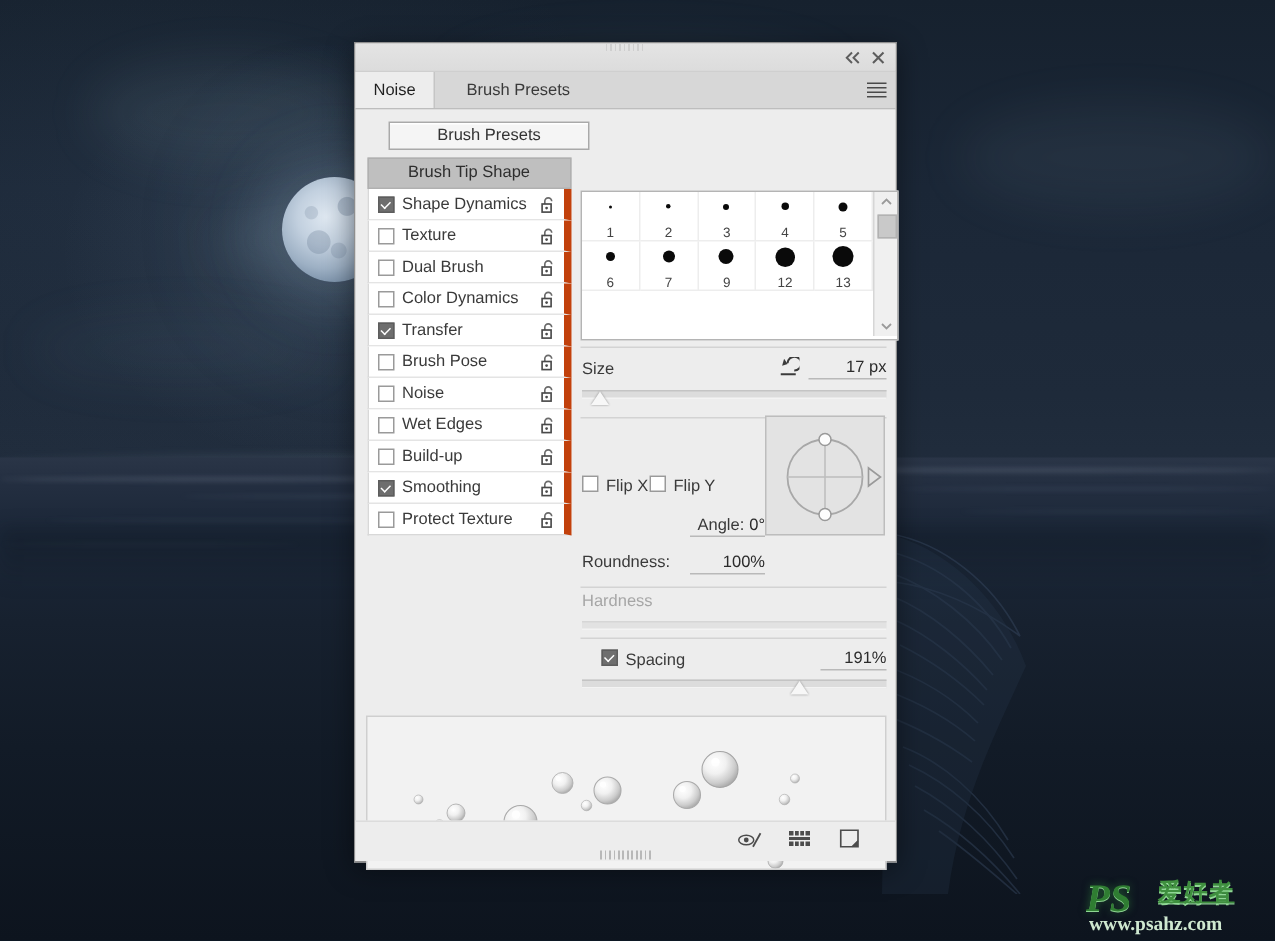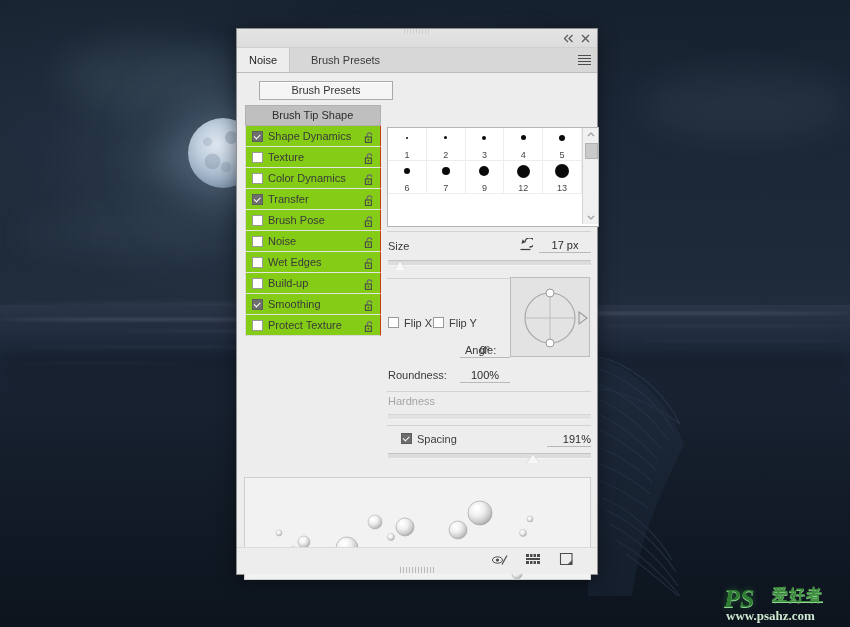--- a/index.html
+++ b/index.html
@@ -91,22 +91,22 @@
 
   
   .presets-btn{position:absolute;left:22px;top:8px;width:132px;height:17px;line-height:17px;
      text-align:center;background:#f5f5f5;border:1px solid #a9a9a9;font-size:11px;color:#333;cursor:pointer;
      box-shadow:inset 0 1px 0 #fff;}
 
   
   .optlist{position:absolute;left:8px;top:32px;width:136px;}
   .opt-head{height:19px;line-height:19px;background:#bfbfbf;color:#2e2e2e;font-size:11px;
      padding-left:26px;border:1px solid #b0b0b0;cursor:pointer;}
-  .opt{position:relative;height:20px;line-height:20px;background:#84cc16;border-left:1px solid #d8d8d8;
-     border-right:1px solid #c2410c;border-bottom:1px solid #e4e4e4;font-size:11px;color:#3a3a3a;cursor:pointer;}
+  .opt{position:relative;height:20px;line-height:20px;background:#ffffff;border-left:1px solid #d8d8d8;
+     border-right:5px solid #c2410c;border-bottom:1px solid #e4e4e4;font-size:11px;color:#3a3a3a;cursor:pointer;}
   .opt .cb{position:absolute;left:6px;top:5px;width:9px;height:9px;border:1px solid #9a9a9a;background:#fff;cursor:pointer;}
   .opt .cb.on{background:#6e6e6e;border-color:#5d5d5d;}
   .opt .cb.on:after{content:"";position:absolute;left:1px;top:2px;width:5px;height:2.5px;
      border-left:1.6px solid #fff;border-bottom:1.6px solid #fff;transform:rotate(-45deg);}
   .opt .lbl{position:absolute;left:22px;top:0;}
   .opt .lock{position:absolute;right:5px;top:4px;width:11px;height:12px;cursor:pointer;}
 
   
   .gridbox{position:absolute;left:150px;top:54px;width:210px;height:98px;background:#fff;
       border:1px solid #b4b4b4;overflow:hidden;}
@@ -119,21 +119,21 @@
   .gscroll{position:absolute;right:0;top:0;width:15px;height:96px;background:#f0f0f0;border-left:1px solid #d6d6d6;cursor:pointer;}
   .gsarrow{position:absolute;left:0;right:0;height:13px;display:flex;align-items:center;justify-content:center;color:#9a9a9a;font-size:8px;}
   .gsup{top:0;} .gsdn{bottom:0;}
   .gthumb{position:absolute;left:2px;top:15px;width:11px;height:14px;background:#c9c9c9;border:1px solid #b2b2b2;cursor:pointer;}
 
   
   .divider{position:absolute;left:150px;height:1px;background:#d3d3d3;right:6px;}
   .fieldlabel{position:absolute;font-size:11px;color:#3a3a3a;}
   .fieldlabel.dim{color:#a6a6a6;}
   .numfield{position:absolute;font-size:11px;color:#2b2b2b;border-bottom:1px solid #b9b9b9;
-     padding-bottom:1px;text-align:center;cursor:text;}
+     padding-bottom:1px;text-align:right;cursor:text;}
   .slider{position:absolute;height:4px;background:#dcdcdc;border-top:1px solid #c4c4c4;border-bottom:1px solid #f3f3f3;}
   .slider.dim{background:#e2e2e2;border-top-color:#d6d6d6;}
   .thumb{position:absolute;width:0;height:0;border-left:6px solid transparent;border-right:6px solid transparent;
      border-bottom:9px solid #f7f7f7;filter:drop-shadow(0 0 0.6px #8d8d8d);cursor:pointer;}
 
   .revert{position:absolute;width:15px;height:14px;cursor:pointer;color:#3b3b3b;}
 
   .cbrow{position:absolute;font-size:11px;color:#3a3a3a;}
   .cbsm{position:relative;display:inline-block;width:9px;height:9px;border:1px solid #9a9a9a;background:#fff;
      vertical-align:-1px;margin-right:5px;cursor:pointer;}
@@ -261,20 +261,31 @@
           <span class="lbl">Texture</span>
           <span class="lock">
             <svg width="11" height="12" viewBox="0 0 11 12">
                 <path d="M3.2,5 L3.2,3.2 A2.3,2.3 0 0 1 7.8,3.2" fill="none" stroke="#6b6b6b" stroke-width="1.1"></path>
                 <rect x="1.4" y="5" width="6" height="5.4" fill="none" stroke="#4a4a4a" stroke-width="1.1"></rect>
                 <circle cx="4.4" cy="7.7" r="0.9" fill="#4a4a4a"></circle>
               </svg>
           </span>
         </div>
 
+        <div class="opt">
+          <span class="cb"></span>
+          <span class="lbl">Dual Brush</span>
+          <span class="lock">
+            <svg width="11" height="12" viewBox="0 0 11 12">
+                <path d="M3.2,5 L3.2,3.2 A2.3,2.3 0 0 1 7.8,3.2" fill="none" stroke="#6b6b6b" stroke-width="1.1"></path>
+                <rect x="1.4" y="5" width="6" height="5.4" fill="none" stroke="#4a4a4a" stroke-width="1.1"></rect>
+                <circle cx="4.4" cy="7.7" r="0.9" fill="#4a4a4a"></circle>
+              </svg>
+          </span>
+        </div>
 
         <div class="opt">
           <span class="cb"></span>
           <span class="lbl">Color Dynamics</span>
           <span class="lock">
             <svg width="11" height="12" viewBox="0 0 11 12">
                 <path d="M3.2,5 L3.2,3.2 A2.3,2.3 0 0 1 7.8,3.2" fill="none" stroke="#6b6b6b" stroke-width="1.1"></path>
                 <rect x="1.4" y="5" width="6" height="5.4" fill="none" stroke="#4a4a4a" stroke-width="1.1"></rect>
                 <circle cx="4.4" cy="7.7" r="0.9" fill="#4a4a4a"></circle>
               </svg>

